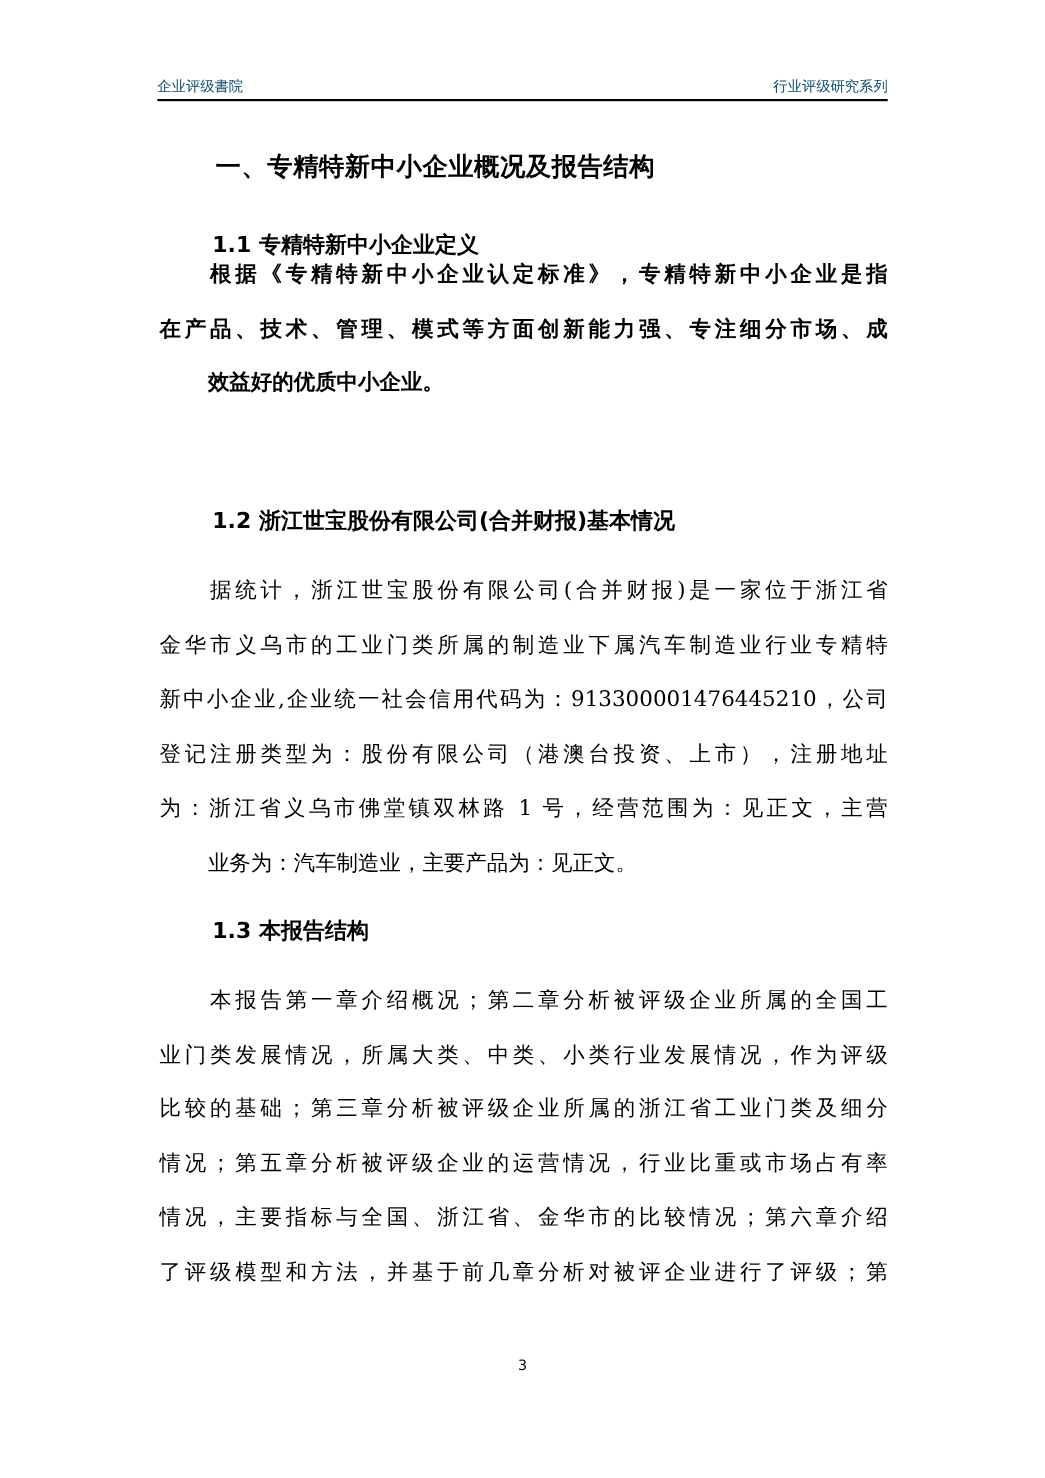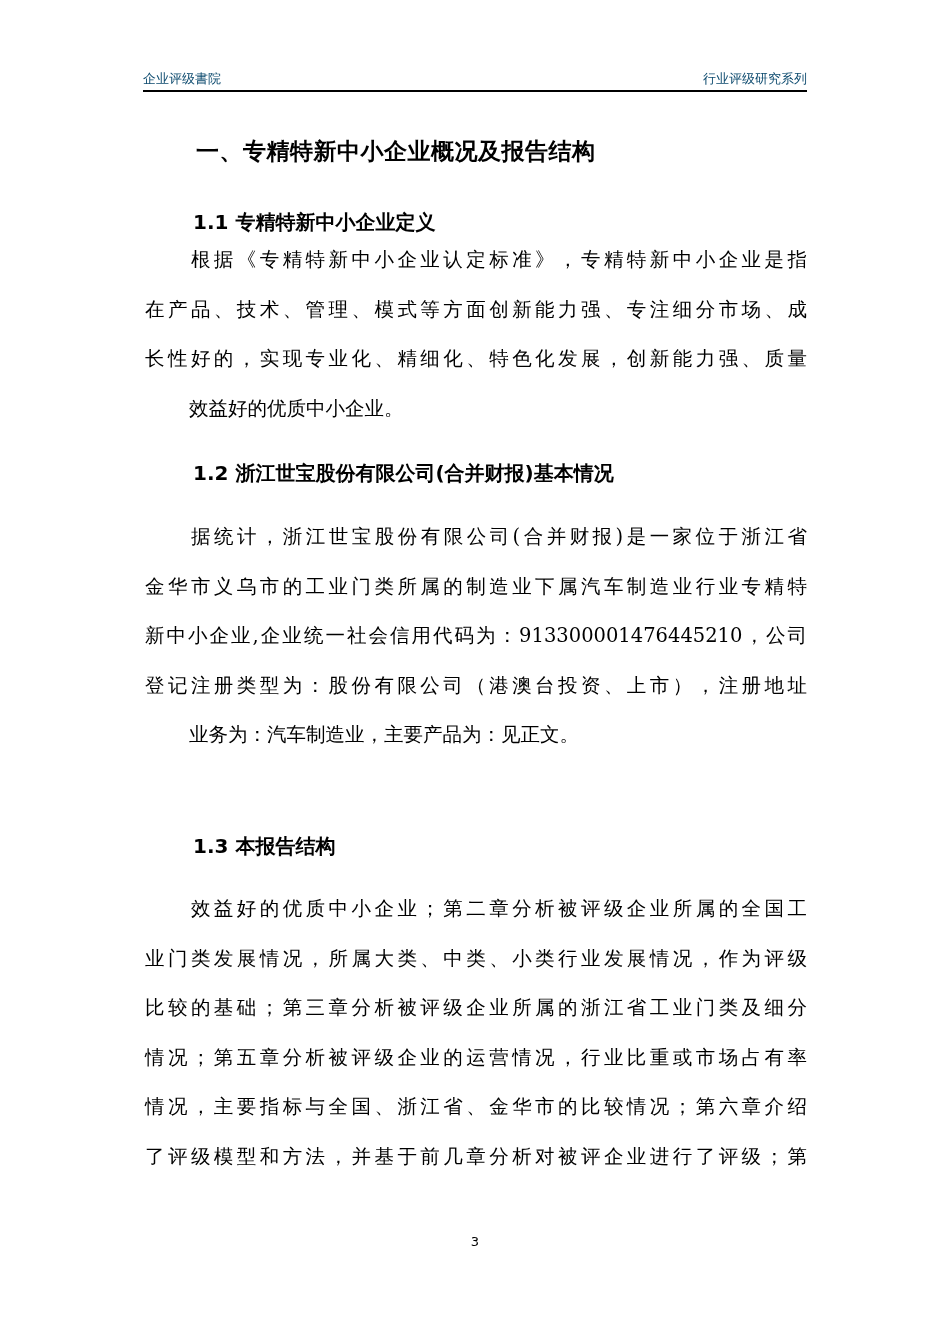--- a/index.html
+++ b/index.html
@@ -25,39 +25,39 @@
 <body>
 
 <div class="header">
   <span class="left">企业评级書院</span>
   <span class="right">行业评级研究系列</span>
 </div>
 
 <div class="h1">一、专精特新中小企业概况及报告结构</div>
 
 <div class="h2" style="top:183px;margin-top:26px;">1.1 专精特新中小企业定义</div>
-<div class="para" style="top:235px;">
+<div class="para" style="top:224px;font-weight:bold;">
   <span class="line">　　根据《专精特新中小企业认定标准》，专精特新中小企业是指</span>
   <span class="line">在产品、技术、管理、模式等方面创新能力强、专注细分市场、成</span>
-  <span class="line">长性好的，实现专业化、精细化、特色化发展，创新能力强、质量</span>
   <span class="line last">效益好的优质中小企业。</span>
 </div>
 
 <div class="h2" style="top:460px;">1.2 浙江世宝股份有限公司(合并财报)基本情况</div>
 <div class="para" style="top:512px;">
   <span class="line">　　据统计，浙江世宝股份有限公司(合并财报)是一家位于浙江省</span>
   <span class="line">金华市义乌市的工业门类所属的制造业下属汽车制造业行业专精特</span>
   <span class="line">新中小企业,企业统一社会信用代码为：913300001476445210，公司</span>
   <span class="line">登记注册类型为：股份有限公司（港澳台投资、上市），注册地址</span>
+  <span class="line">为：浙江省义乌市佛堂镇双林路 1 号，经营范围为：见正文，主营</span>
   <span class="line last">业务为：汽车制造业，主要产品为：见正文。</span>
 </div>
 
 <div class="h2" style="top:833px;">1.3 本报告结构</div>
 <div class="para" style="top:884px;">
-  <span class="line">　　效益好的优质中小企业；第二章分析被评级企业所属的全国工</span>
+  <span class="line">　　本报告第一章介绍概况；第二章分析被评级企业所属的全国工</span>
   <span class="line">业门类发展情况，所属大类、中类、小类行业发展情况，作为评级</span>
   <span class="line">比较的基础；第三章分析被评级企业所属的浙江省工业门类及细分</span>
   <span class="line">情况；第五章分析被评级企业的运营情况，行业比重或市场占有率</span>
   <span class="line">情况，主要指标与全国、浙江省、金华市的比较情况；第六章介绍</span>
   <span class="line">了评级模型和方法，并基于前几章分析对被评企业进行了评级；第</span>
 </div>
 
 <div class="pagenum">3</div>
 
 </body></html>

